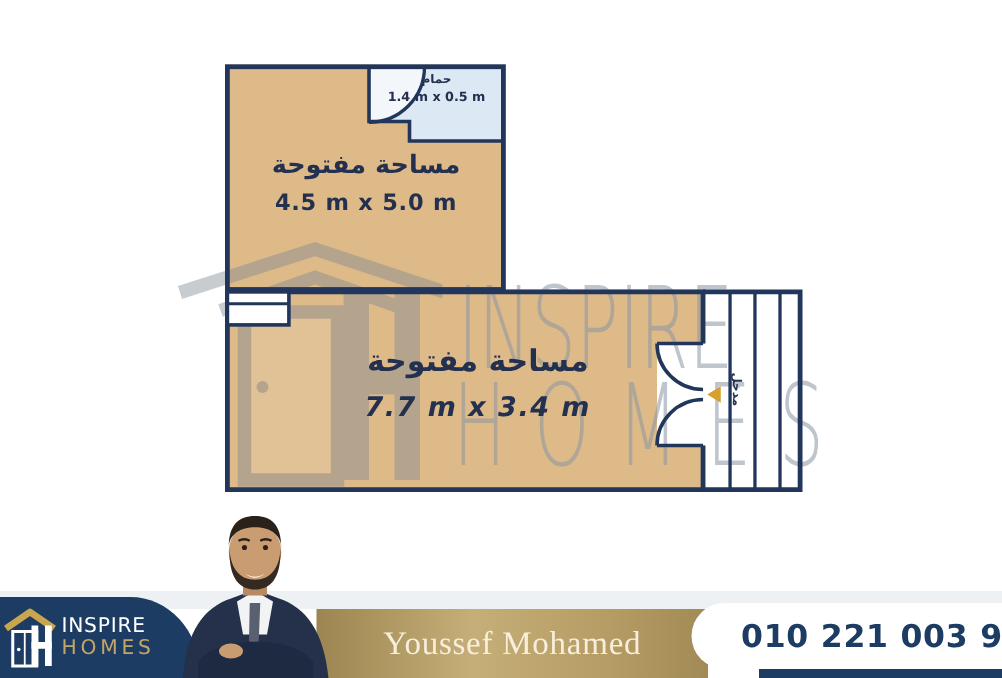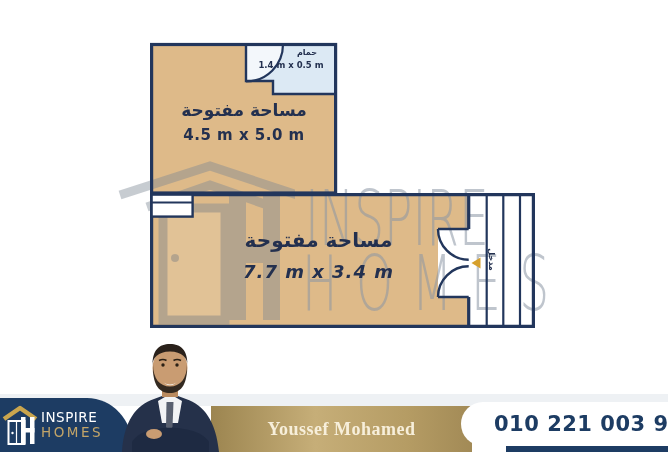--- a/index.html
+++ b/index.html
@@ -11,37 +11,37 @@
   #plan-fills{left:0;top:0;z-index:1;}
   #watermark-layer{left:0;top:0;width:668px;height:452px;z-index:2;pointer-events:none;}
   .wm-text{position:absolute;font-weight:300;color:rgba(139,149,164,.55);
     transform-origin:left top;white-space:nowrap;line-height:1;}
   #wm-line1{left:305px;top:181px;font-size:76px;letter-spacing:0px;transform:scaleX(.62);}
   #wm-line2{left:302px;top:246px;font-size:76px;letter-spacing:30px;transform:scaleX(.62);}
   #plan-lines{left:0;top:0;z-index:3;}
   .lbl{position:absolute;color:#23304f;font-weight:bold;text-align:center;z-index:4;direction:rtl;}
   #upper-name{left:152px;top:100px;width:184px;font-size:17px;}
   #upper-dims{left:152px;top:126px;width:184px;font-size:15px;letter-spacing:.5px;direction:ltr;}
-  #bath-name{left:248px;top:48px;width:86px;font-size:8px;padding-left:16px;}
+  #bath-name{left:248px;top:48px;width:86px;font-size:8px;}
   #bath-dims{left:248px;top:60px;width:86px;font-size:8.5px;direction:ltr;}
   #lower-name{left:196px;top:228px;width:245px;font-size:20px;}
   #lower-dims{left:196px;top:261px;width:245px;font-size:18px;letter-spacing:1px;direction:ltr;font-style:italic;}
   #entry-label{left:480px;top:255px;font-size:8px;transform:rotate(90deg);transform-origin:center;}
 
   
   #light-band{left:0;top:394px;width:668px;height:12px;background:#eef1f4;z-index:5;}
   #navy-panel{left:0;top:398px;width:133px;height:54px;background:#1d3c63;
     border-top-right-radius:46px 50px;z-index:6;display:flex;align-items:center;padding-left:2px;box-sizing:border-box;}
   #logo-text{margin-left:3px;line-height:1;}
   #logo-text .l1{color:#ffffff;font-size:13.5px;letter-spacing:.5px;font-weight:500;}
   #logo-text .l2{color:#c3a568;font-size:13.5px;letter-spacing:2.5px;font-weight:500;margin-top:1px;}
   #gold-bar{left:211px;top:406px;width:261px;height:46px;z-index:6;
     background:linear-gradient(90deg,#9c8550,#c6ae78 40%,#b59c64 75%,#a28a56);
     display:flex;align-items:center;justify-content:center;}
-  #agent-name{font-family:"Liberation Serif",serif;font-weight:bold;font-size:18px;
+  #agent-name{font-family:"Liberation Serif",serif;font-weight:normal;font-size:22px;
     color:#f7efdb;letter-spacing:.5px;white-space:nowrap;}
   #navy-strip{left:506px;top:442px;width:162px;height:10px;background:#1d3c63;z-index:6;}
   #phone-pill{left:461px;top:402px;width:209px;height:44px;background:#ffffff;
     border-radius:22px 0 0 22px;z-index:7;display:flex;align-items:center;
     padding-left:25px;box-sizing:border-box;gap:8px;}
   #phone-number{color:#1d3c63;font-weight:bold;font-size:21px;white-space:nowrap;letter-spacing:.5px;}
   #agent-photo{left:102px;top:341px;z-index:8;}
 </style>
 </head>
 <body>

